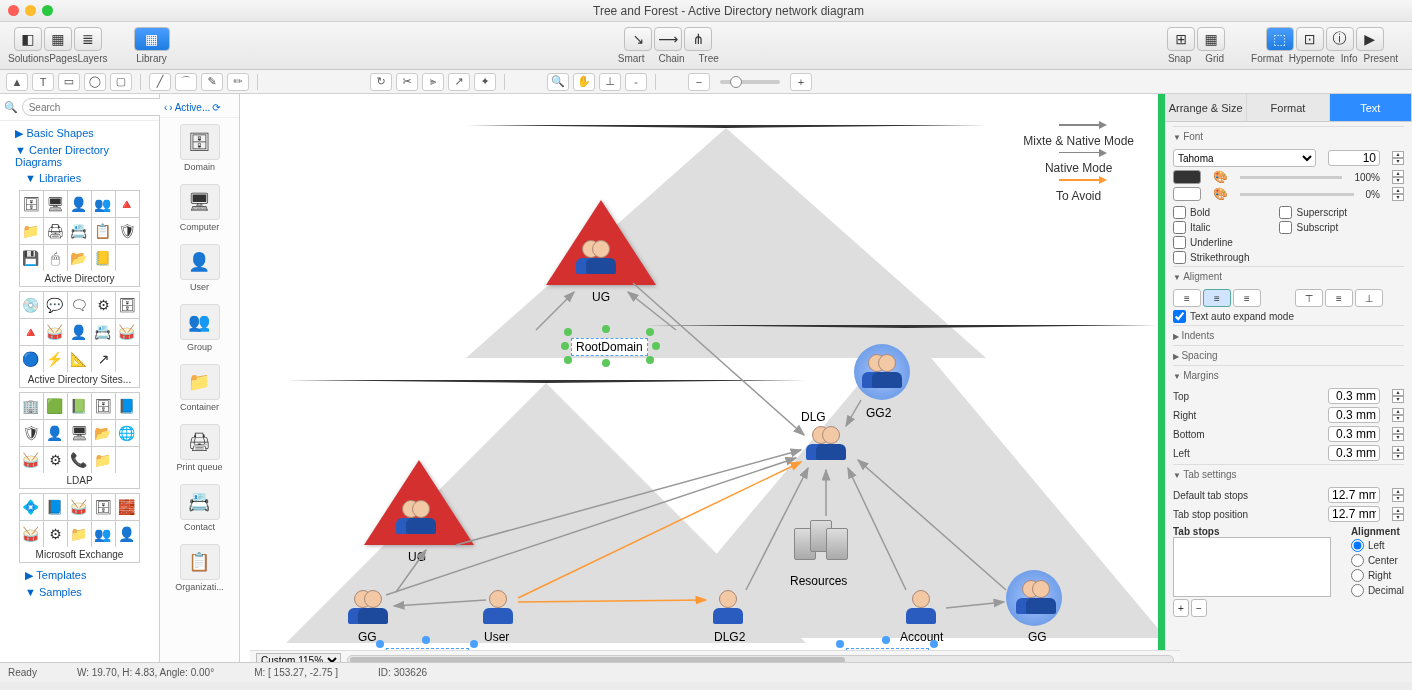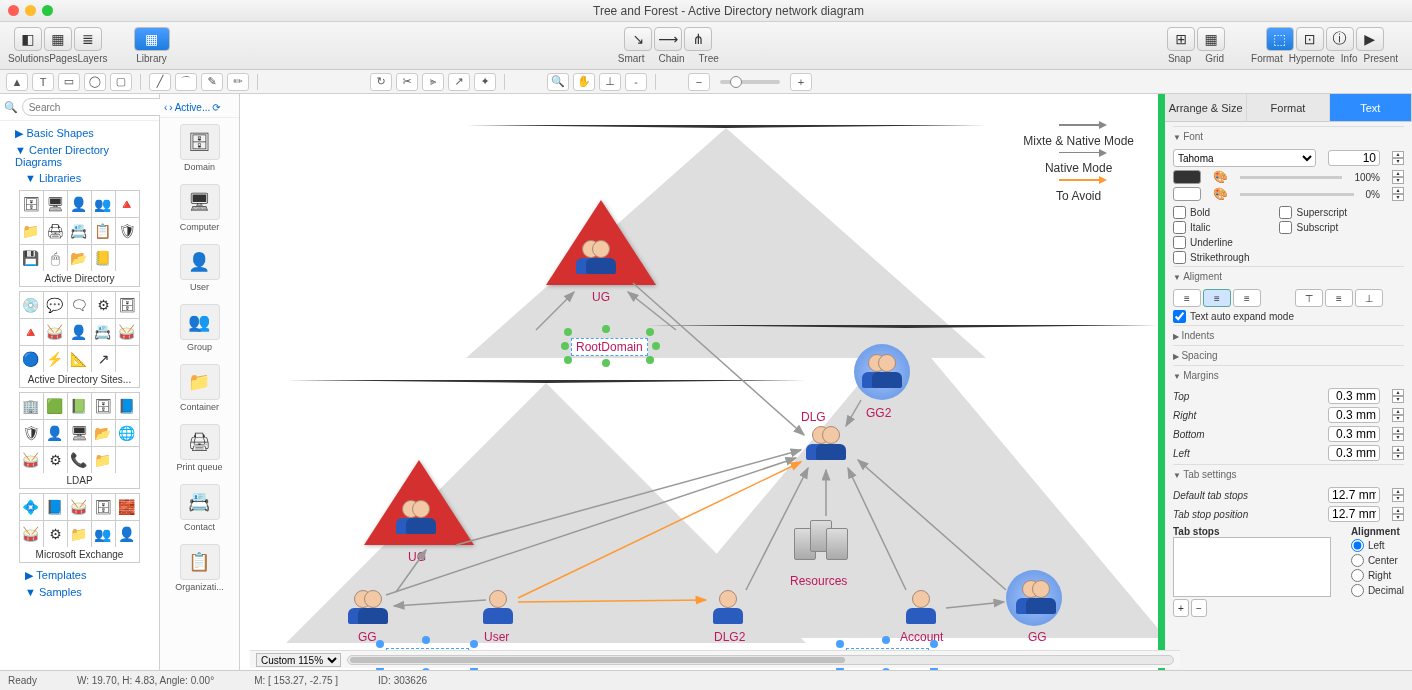--- a/index.html
+++ b/index.html
@@ -48,21 +48,21 @@
 .shape-nav span { color:#0066cc; }
 .shape-item { display:flex; flex-direction:column; align-items:center; padding:6px 2px; }
 .shape-icon { width:40px; height:36px; background:#f0f0f0; border:1px solid #ddd; border-radius:3px; display:flex; align-items:center; justify-content:center; font-size:18px; }
 .shape-label { font-size:9px; text-align:center; margin-top:2px; color:#555;}
 
 .canvas-area { flex:1; background:#fff; position:relative; overflow:hidden; }
 .canvas { position:absolute; inset:6px; background:#fff; }
 
 
 .tri { position:absolute; width:0; height:0; border-style:solid; }
-.label { position:absolute; font-size:12px; color:#be185d; }
+.label { position:absolute; font-size:12px; color:#000000; }
 .sel-label { border:1px dashed #4aa0ff; background:#fff; padding:1px 4px; }
 .sel-handle { position:absolute; width:8px; height:8px; background:#4aa0ff; border-radius:50%; }
 .sel-handle.g { background:#5cc85c; }
 .node-user { position:absolute; width:40px; height:34px; }
 .node-user .head { width:18px; height:18px; background:#f3c9a5; border-radius:50%; position:absolute; top:0; left:8px; border:1px solid #a87;}
 .node-user .body { width:30px; height:16px; background:#2a5cbf; border-radius:6px 6px 2px 2px; position:absolute; bottom:0; left:2px; }
 .node-user.double .head2 { width:18px; height:18px; background:#f3c9a5; border-radius:50%; position:absolute; top:0; left:18px; border:1px solid #a87;}
 .node-user.double .body2 { width:30px; height:16px; background:#1e4a9e; border-radius:6px 6px 2px 2px; position:absolute; bottom:0; left:12px; }
 .circ { position:absolute; border-radius:50%; background:radial-gradient(#a8c6ff,#5a8fe0); }
 .red-tri { position:absolute; width:0; height:0; border-left:55px solid transparent; border-right:55px solid transparent; border-bottom:85px solid #d43030; filter:drop-shadow(1px 1px 2px rgba(0,0,0,0.3));}
@@ -80,33 +80,33 @@
 
 .right-panel { width: 254px; background:#f4f4f4; border-left:7px solid #22c55e; display:flex; flex-direction:column; }
 .rtabs { display:flex; height:28px; }
 .rtab { flex:1; display:flex; align-items:center; justify-content:center; font-size:11px; background:#e8e8e8; border-bottom:1px solid #ccc; border-right:1px solid #d8d8d8;}
 .rtab.active { background:#2d8cff; color:#fff; }
 .rsection { padding:4px 8px; }
 .rsec-title { font-size:10px; color:#666; padding:4px 0; border-top:1px solid #ddd; }
 .rsec-title::before { content:'▼ '; font-size:8px; }
 .rsec-title.collapsed::before { content:'▶ '; }
 .rrow { display:flex; align-items:center; gap:12px; margin:3px 0; font-size:10px; }
-.rrow label { flex:1;font-style:italic; }
+.rrow label { flex:1; }
 .rrow input[type=text] { width:52px; border:1px solid #bbb; border-radius:3px; height:16px; font-size:12px; padding:0 3px; text-align:right;}
 .rrow select { flex:1; border:1px solid #bbb; border-radius:3px; height:18px; font-size:10px; background:#fff;}
 .chk { display:flex; align-items:center; gap:4px; font-size:10px; margin:2px 0;}
 .align-grp { display:flex; gap:2px; }
 .align-btn { width:28px; height:18px; background:#fff; border:1px solid #bbb; border-radius:3px; display:flex; align-items:center; justify-content:center; font-size:10px;}
 .align-btn.active { background:#d0e4ff; border-color:#5a9; }
 .color-swatch { width:28px; height:14px; border:1px solid #999; border-radius:3px; }
 .stepper { display:flex; flex-direction:column; width:12px; }
 .stepper span { height:7px; border:1px solid #aaa; background:#fff; font-size:6px; text-align:center; line-height:5px;}
 
 
-.status { position:absolute; bottom:0; left:0; right:0; height:20px; background:#f0f0f0; border-top:1px solid #ccc; display:flex; align-items:center; padding:0 8px; font-size:10px; color:#555; gap:40px;}
+.status { position:absolute; bottom:8px; left:0; right:0; height:20px; background:#f0f0f0; border-top:1px solid #ccc; display:flex; align-items:center; padding:0 8px; font-size:10px; color:#555; gap:40px;}
 .zoom-bar { position:absolute; bottom:22px; left:250px; right:232px; height:18px; background:#f6f6f6; border-top:1px solid #ddd; display:flex; align-items:center; padding:0 6px; font-size:10px;}
 .zoom-bar select { border:1px solid #bbb; font-size:10px; height:14px;}
 .scroll-h { flex:1; height:10px; background:#e8e8e8; border:1px solid #ccc; border-radius:5px; margin-left:6px; position:relative;}
 .scroll-h::after{content:''; position:absolute; left:2px; top:1px; width:60%; height:6px; background:#c0c0c0; border-radius:3px;}
 </style>
 </head>
 <body>
 
 <div class="titlebar">
   <div class="traffic">

